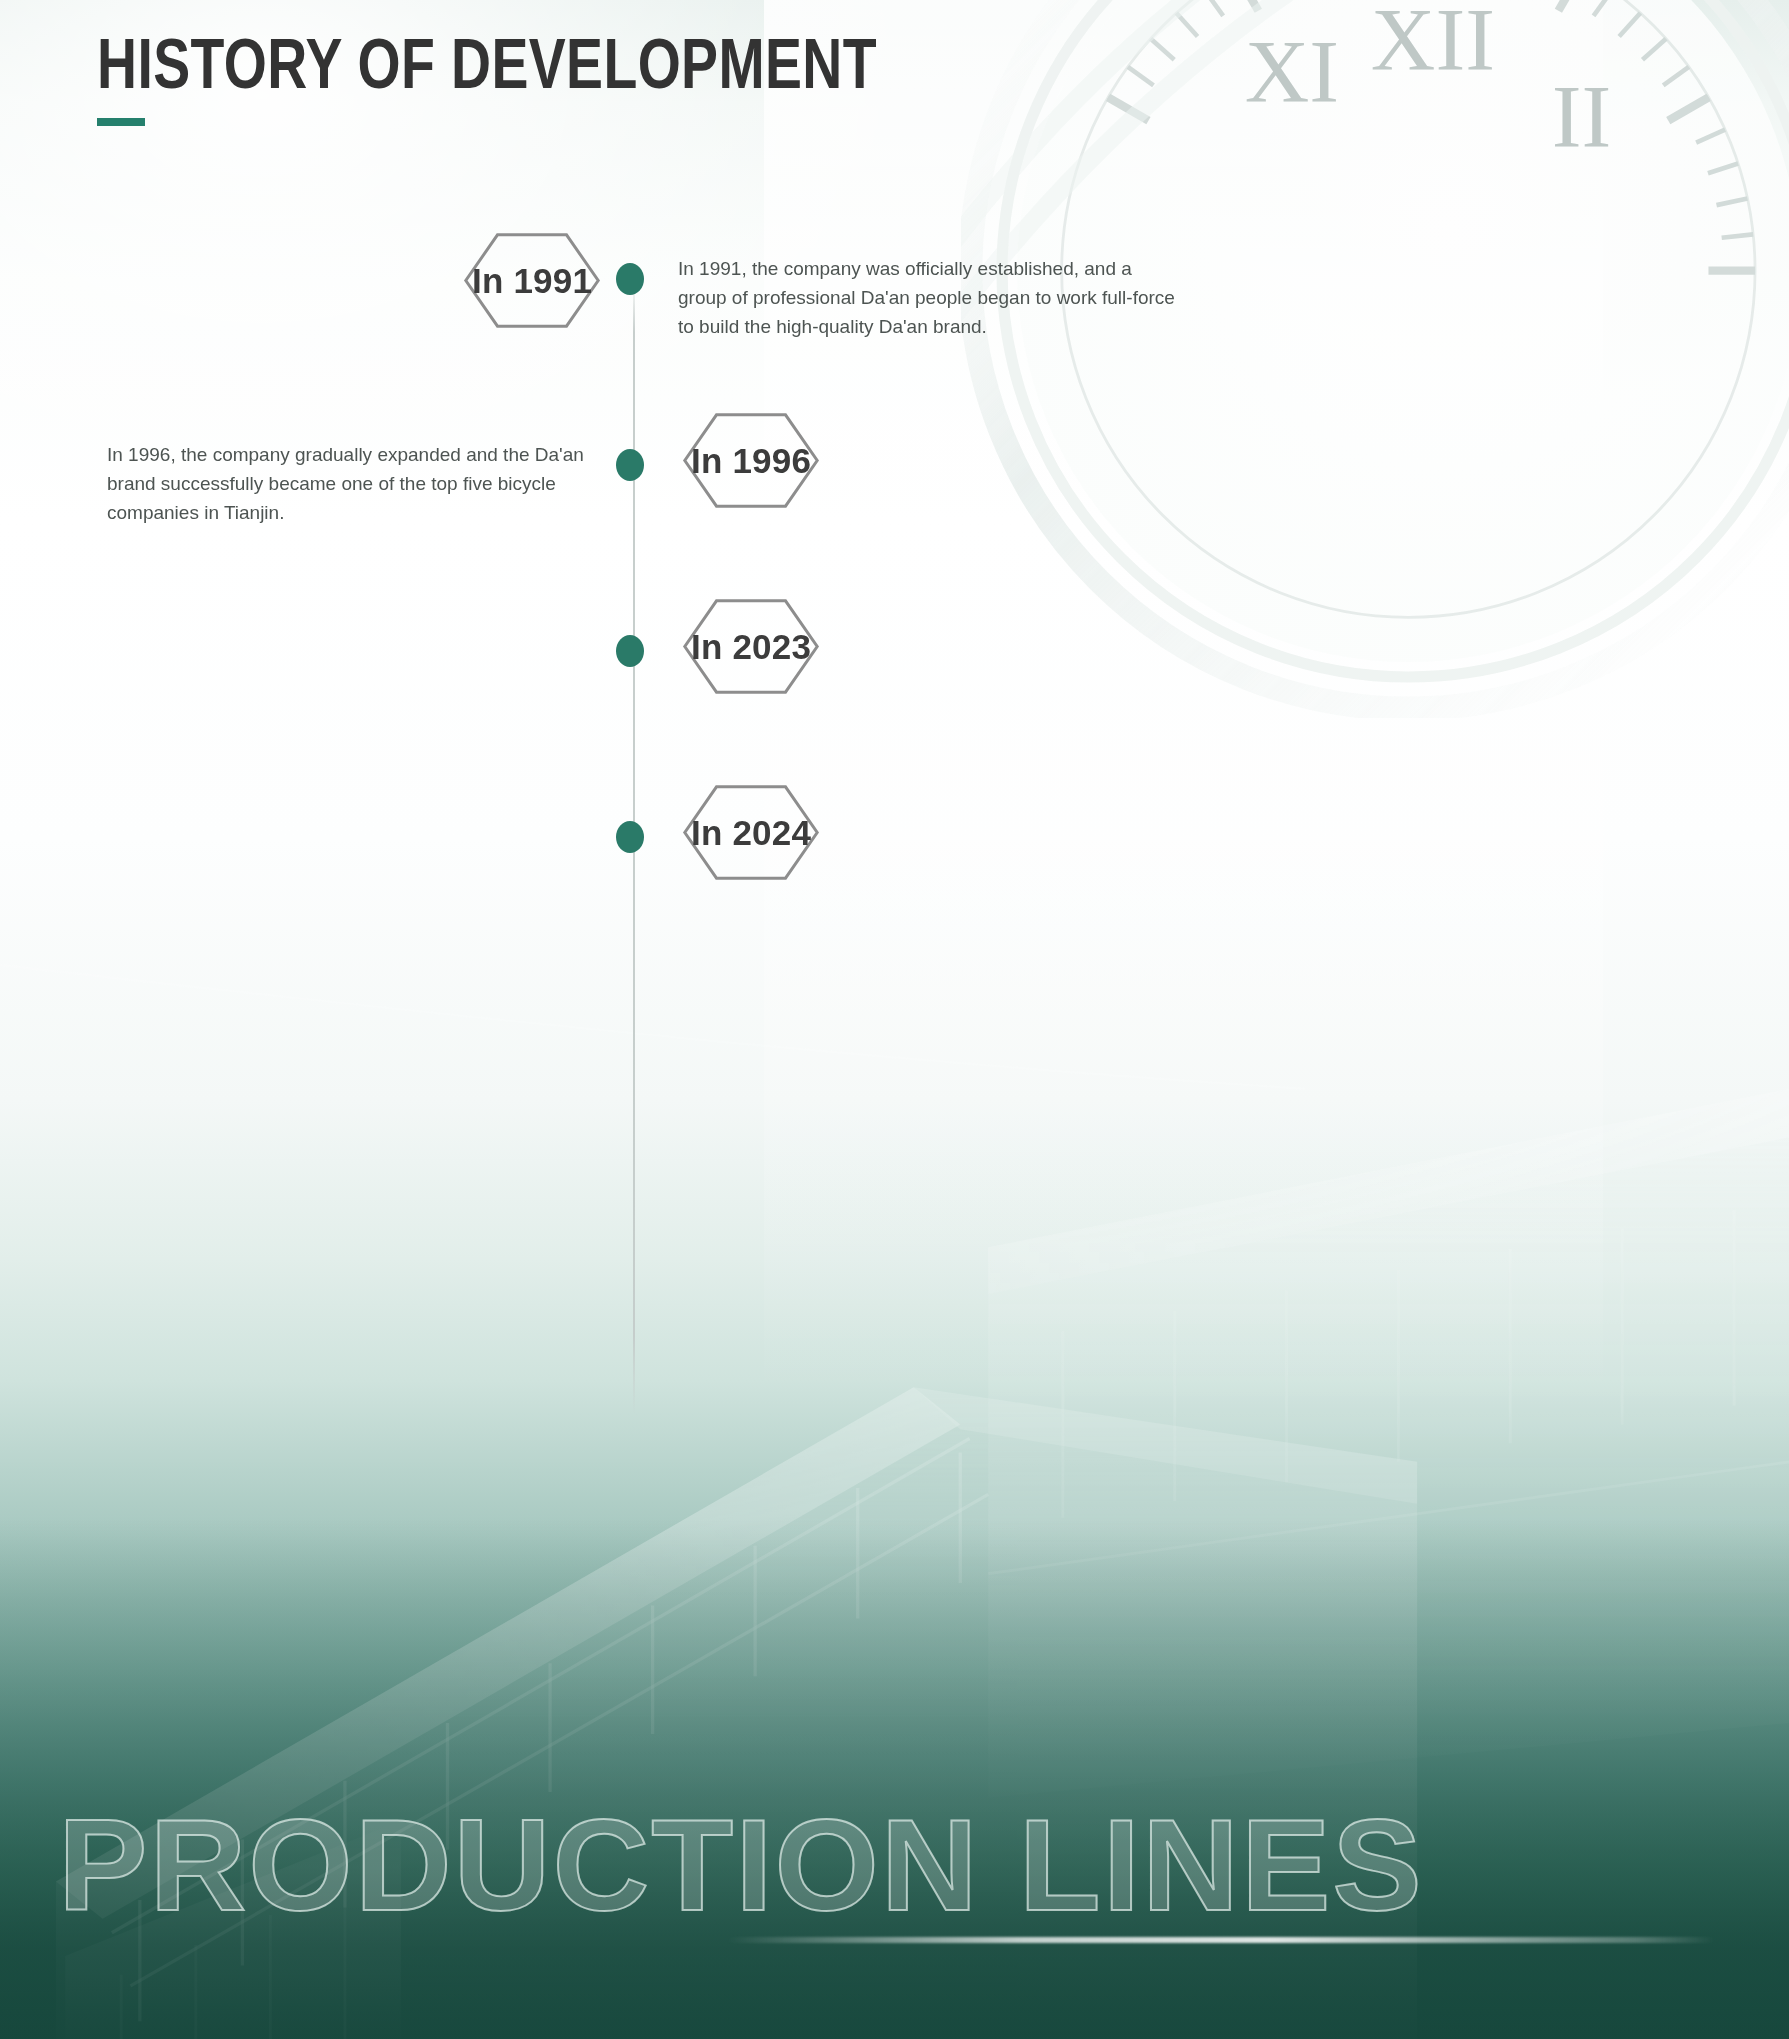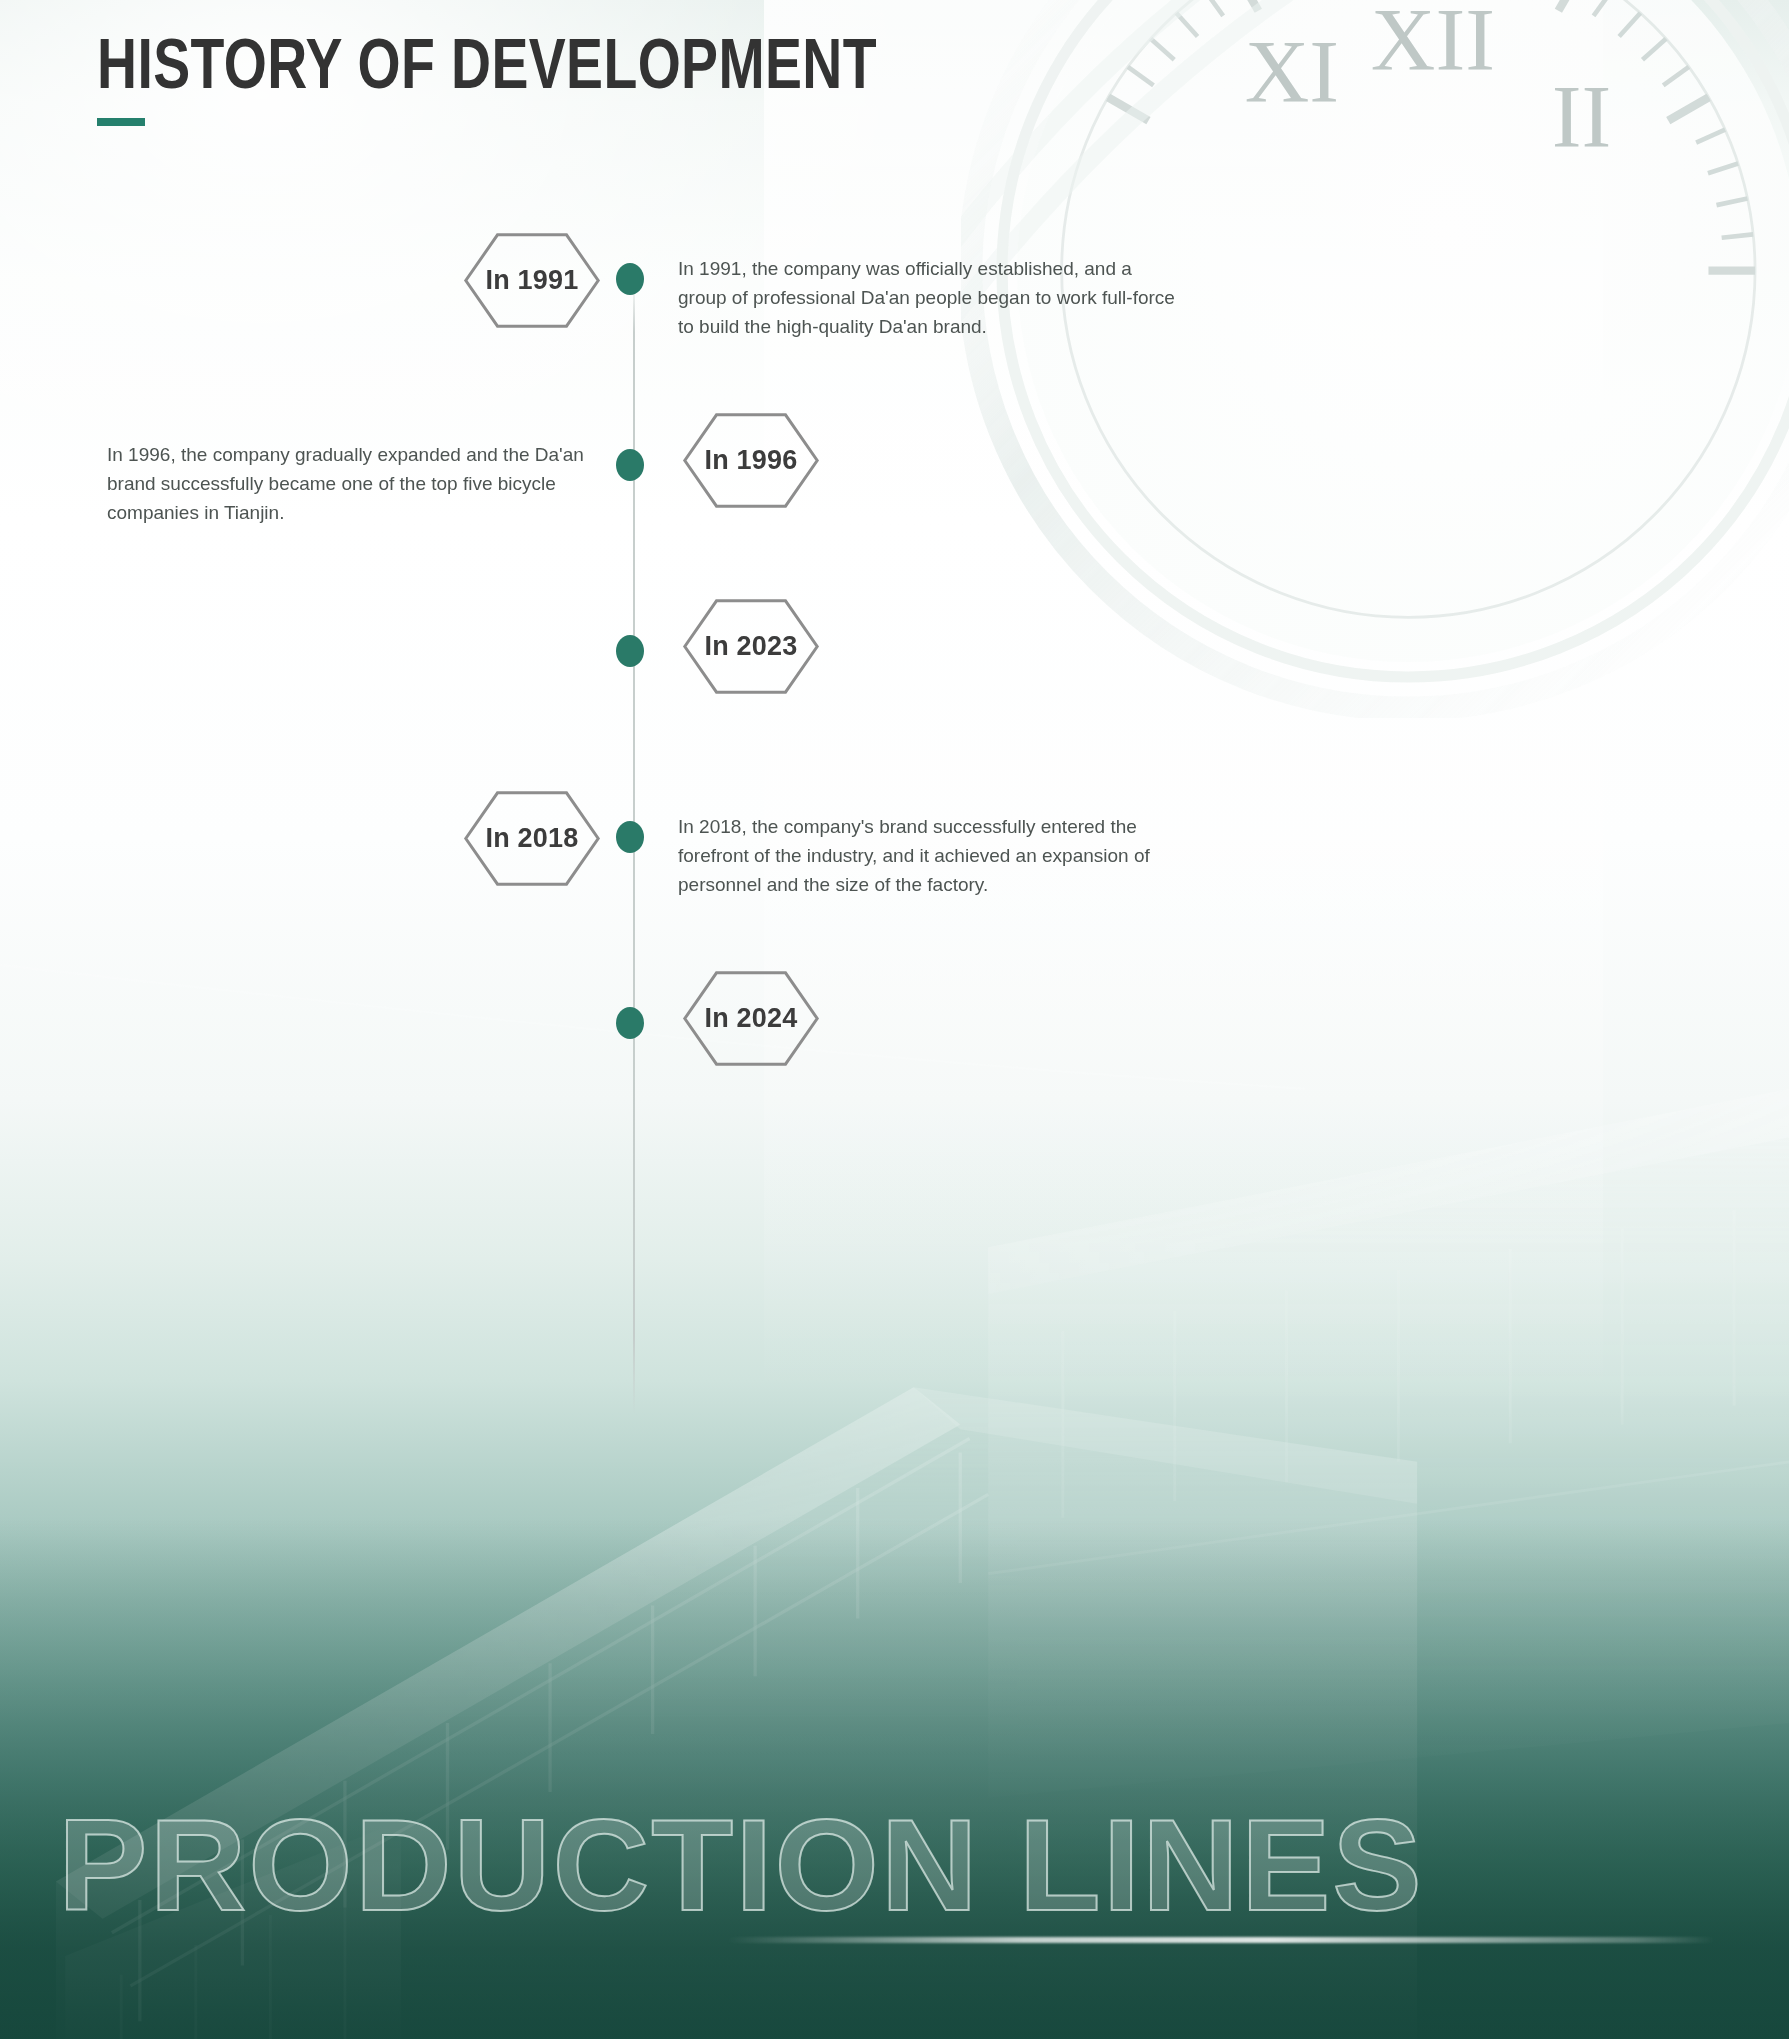--- a/index.html
+++ b/index.html
@@ -121,21 +121,21 @@
   .hex {
     position:absolute;
     width:138px; height:97px;
   }
   .hex svg { position:absolute; inset:0; width:138px; height:97px; }
   .hex .hex-label {
     position:absolute; inset:0;
     display:flex; align-items:center; justify-content:center;
     font-family:"Liberation Sans Narrow","Liberation Sans", sans-serif;
     font-weight:bold;
-    font-size:27px;
+    font-size:35px;
     color:#3c3c3c;
     letter-spacing:0.2px;
   }
   .desc {
     position:absolute;
     font-family:"Liberation Sans Narrow","Liberation Sans", sans-serif;
     font-size:19px;
     line-height:29px;
     color:#4d5452;
   }
@@ -337,30 +337,20 @@
     <div class="row left" id="row-2015">
       <div class="hex">
         <svg viewBox="0 0 148 104" aria-hidden="true">
           <polygon points="37,3 111,3 145,52 111,101 37,101 3,52" fill="none" stroke="#8d8d8d" stroke-width="3.2"></polygon>
         </svg>
         <div class="hex-label">In 2023</div>
       </div>
       <div class="dot"></div>
     </div>
 
-    <div class="row right" id="row-2018">
-      <div class="hex">
-        <svg viewBox="0 0 148 104" aria-hidden="true">
-          <polygon points="37,3 111,3 145,52 111,101 37,101 3,52" fill="none" stroke="#8d8d8d" stroke-width="3.2"></polygon>
-        </svg>
-        <div class="hex-label">In 2018</div>
-      </div>
-      <div class="dot"></div>
-      <div class="desc">In 2018, the company's brand successfully entered the forefront of the industry, and it achieved an expansion of personnel and the size of the factory.</div>
-    </div>
 
     <div class="row left" id="row-2024">
       <div class="hex">
         <svg viewBox="0 0 148 104" aria-hidden="true">
           <polygon points="37,3 111,3 145,52 111,101 37,101 3,52" fill="none" stroke="#8d8d8d" stroke-width="3.2"></polygon>
         </svg>
         <div class="hex-label">In 2024</div>
       </div>
       <div class="dot"></div>
     </div>

